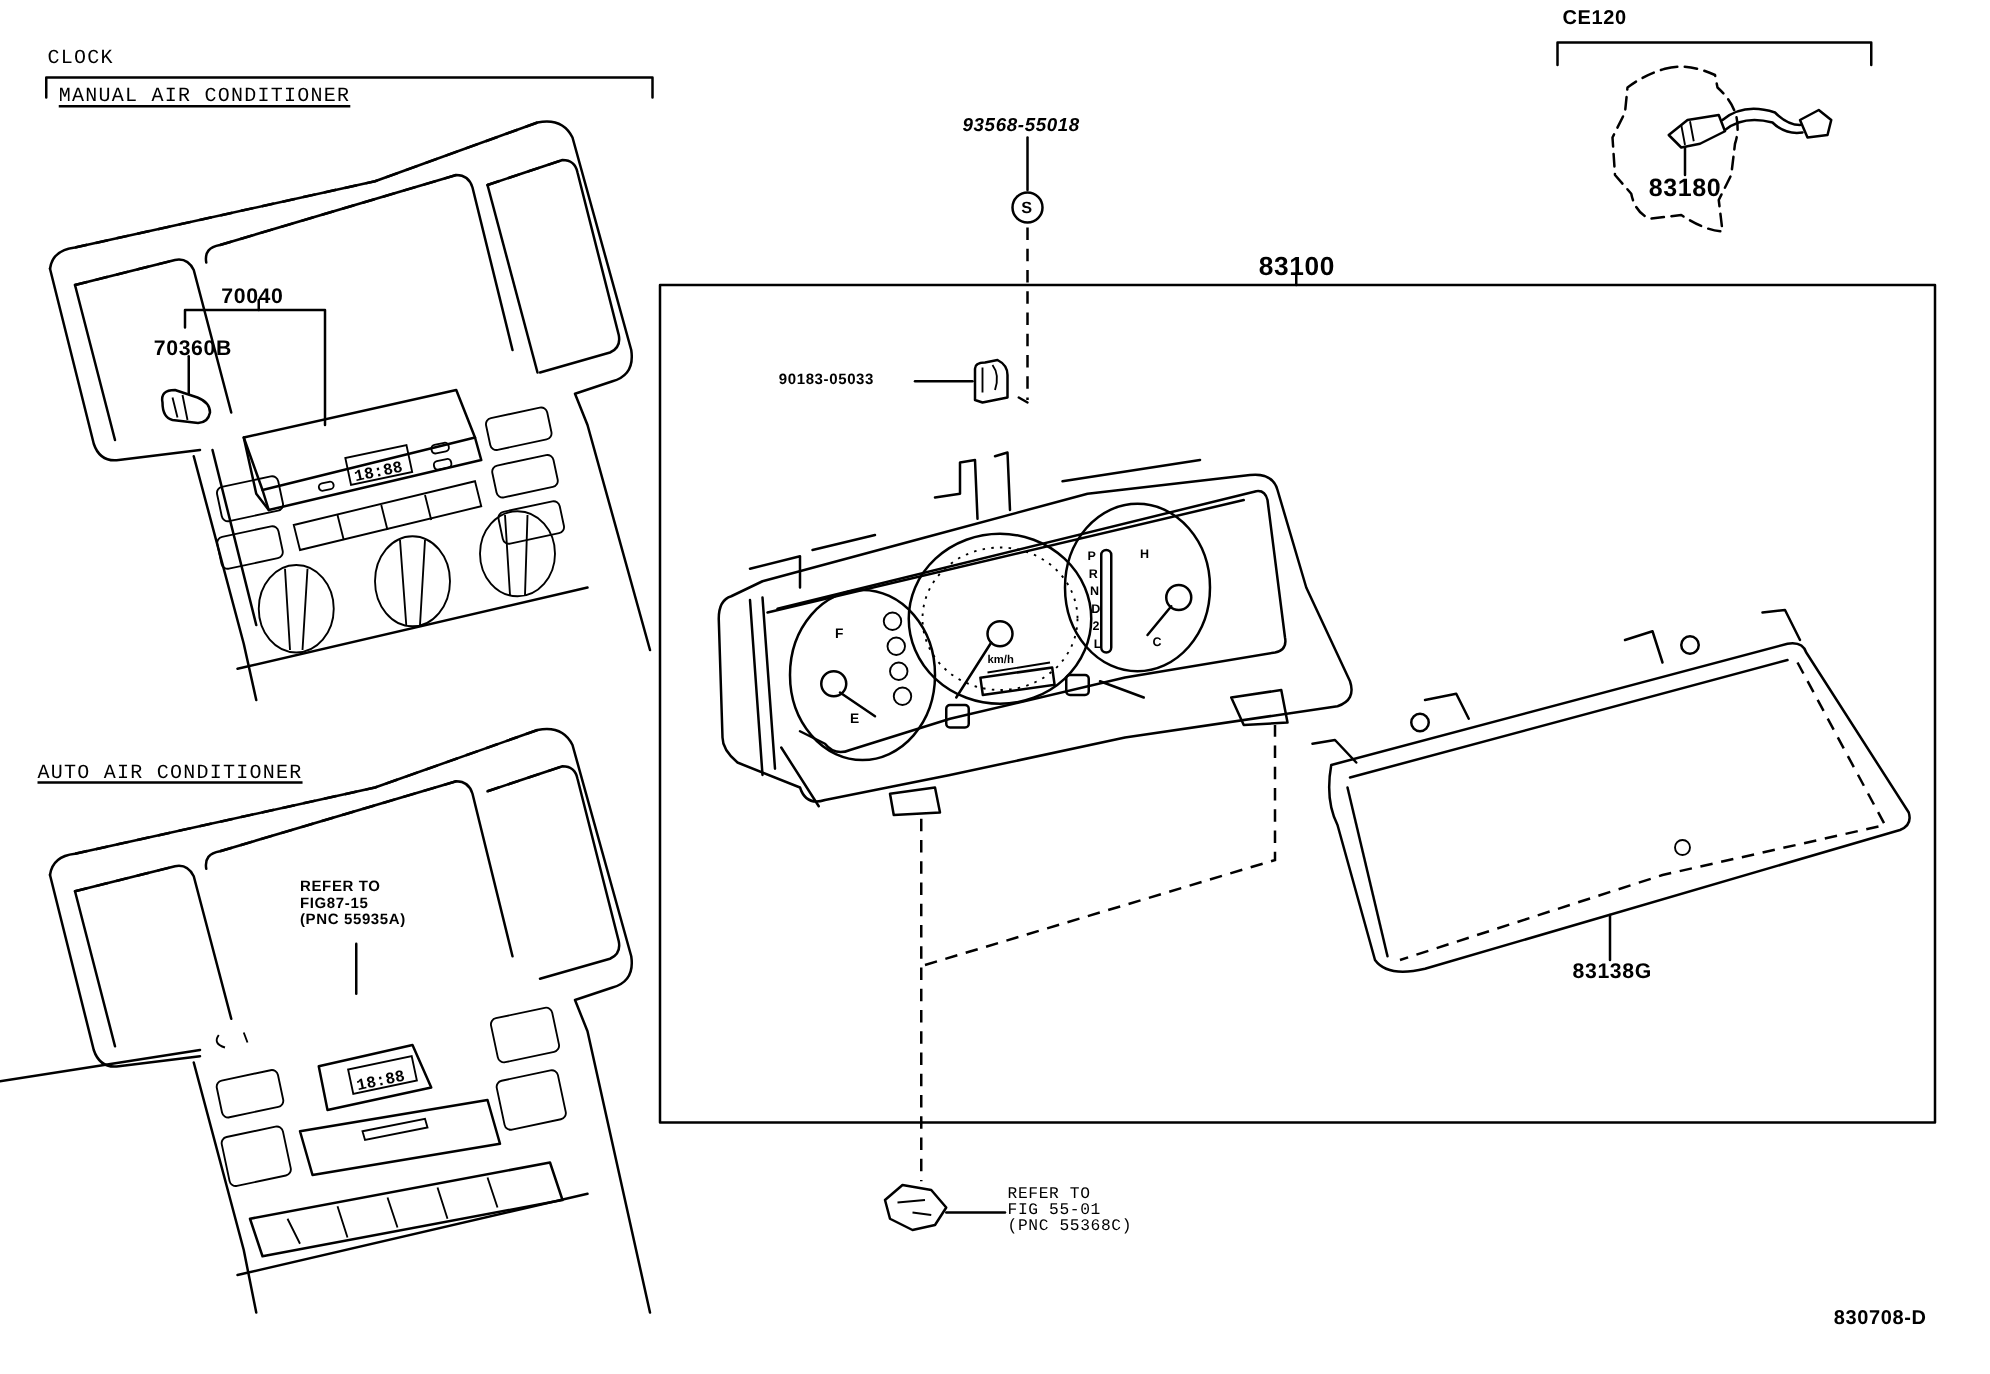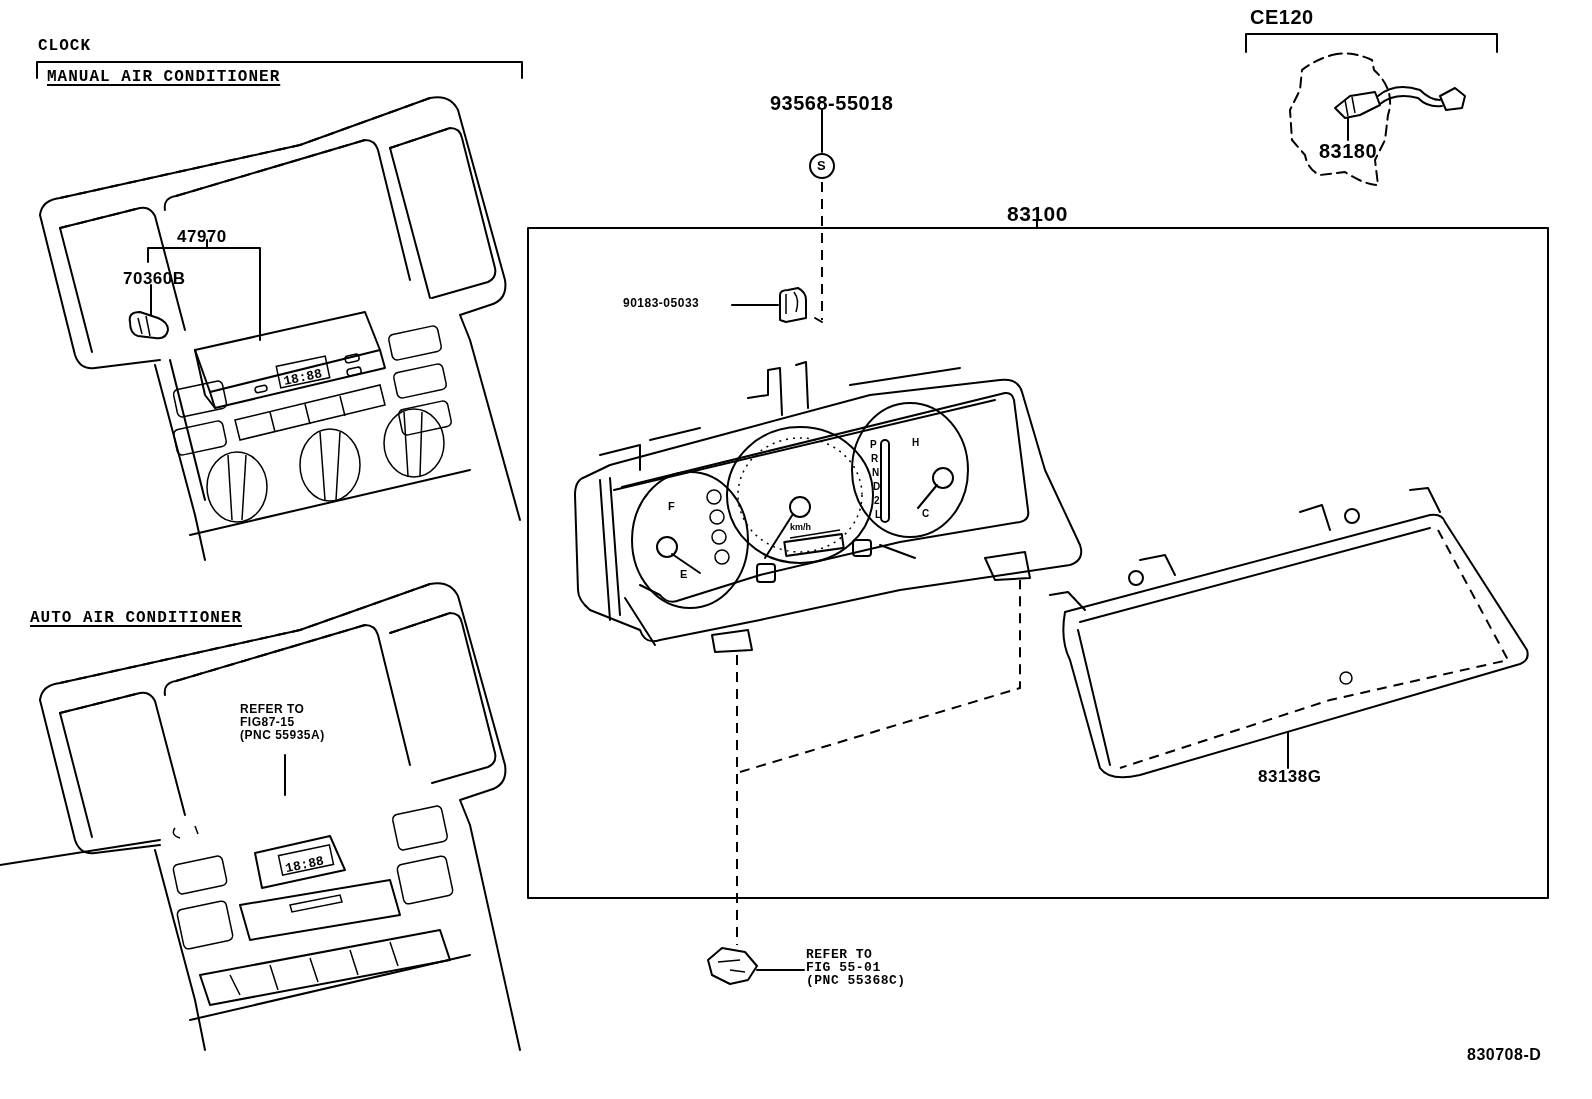--- a/index.html
+++ b/index.html
@@ -1,19 +1,19 @@
 <!DOCTYPE html>
 <html><head>
 <meta charset="utf-8">
 <style>
   html, body { margin:0; padding:0; background:#ffffff; }
   body { width:1592px; height:1099px; position:relative; overflow:hidden; font-family:"Liberation Sans", sans-serif; color:#000; }
   svg#diagram { position:absolute; left:0; top:0; width:1592px; height:1099px; }
   .lbl { position:absolute; font-family:"Liberation Sans", sans-serif; font-weight:bold; font-size:16px; letter-spacing:0.5px; white-space:nowrap; line-height:1; }
-  .lbl-mono { font-family:"Liberation Mono", monospace; font-weight:bold; font-size:16px; letter-spacing:1px; }
+  .lbl-mono { font-family:"Liberation Mono", monospace; font-weight:normal; font-size:16px; letter-spacing:1px; }
   .lbl-sm { font-size:12px; font-weight:bold; line-height:13px; }
   .u { text-decoration:underline; text-decoration-thickness:2px; text-underline-offset:3px; }
   .s { stroke:#000; fill:none; stroke-width:2; stroke-linejoin:round; stroke-linecap:round; }
   .d { stroke:#000; fill:none; stroke-width:2; stroke-dasharray:10 7; }
   .t { stroke:#000; fill:none; stroke-width:1.5; }
 </style>
 </head>
 <body>
 
 <svg id="diagram" viewBox="0 0 1592 1099">
@@ -215,26 +215,26 @@
     <circle class="s" cx="1136" cy="578" r="7"></circle>
     <circle class="s" cx="1352" cy="516" r="7"></circle>
     <circle class="t" cx="1346" cy="678" r="6"></circle>
     <line class="s" x1="1288" y1="732" x2="1288" y2="768"></line>
   </g>
 </svg>
 
 <div class="lbl lbl-mono" style="left:38px;top:38px;">CLOCK</div>
 <div class="lbl lbl-mono u" style="left:47px;top:69px;">MANUAL AIR CONDITIONER</div>
 <div class="lbl lbl-mono u" style="left:30px;top:610px;">AUTO AIR CONDITIONER</div>
-<div class="lbl" style="left:1250px;top:7px;font-size:20px;text-align:right;">CE120</div>
-
-<div class="lbl" style="left:177px;top:228px;font-size:17px;">47970</div>
+<div class="lbl" style="left:1250px;top:7px;font-size:16px;text-align:right;">CE120</div>
+
+<div class="lbl" style="left:177px;top:228px;font-size:17px;">70040</div>
 <div class="lbl" style="left:123px;top:270px;font-size:17px;">70360B</div>
 <div class="lbl" style="left:1319px;top:141px;font-size:20px;">83180</div>
-<div class="lbl" style="left:770px;top:93px;font-size:20px;">93568-55018</div>
+<div class="lbl" style="left:770px;top:93px;font-size:15px;font-style:italic;">93568-55018</div>
 <div class="lbl" style="left:817px;top:159px;font-size:13px;">S</div>
 <div class="lbl" style="left:623px;top:297px;font-size:12px;">90183-05033</div>
 <div class="lbl" style="left:1007px;top:203px;font-size:21px;">83100</div>
 <div class="lbl" style="left:1258px;top:768px;font-size:17px;">83138G</div>
 
 <div class="lbl lbl-sm" style="left:240px;top:703px;">
   <div>REFER TO</div>
   <div>FIG87-15</div>
   <div>(PNC 55935A)</div>
 </div>

